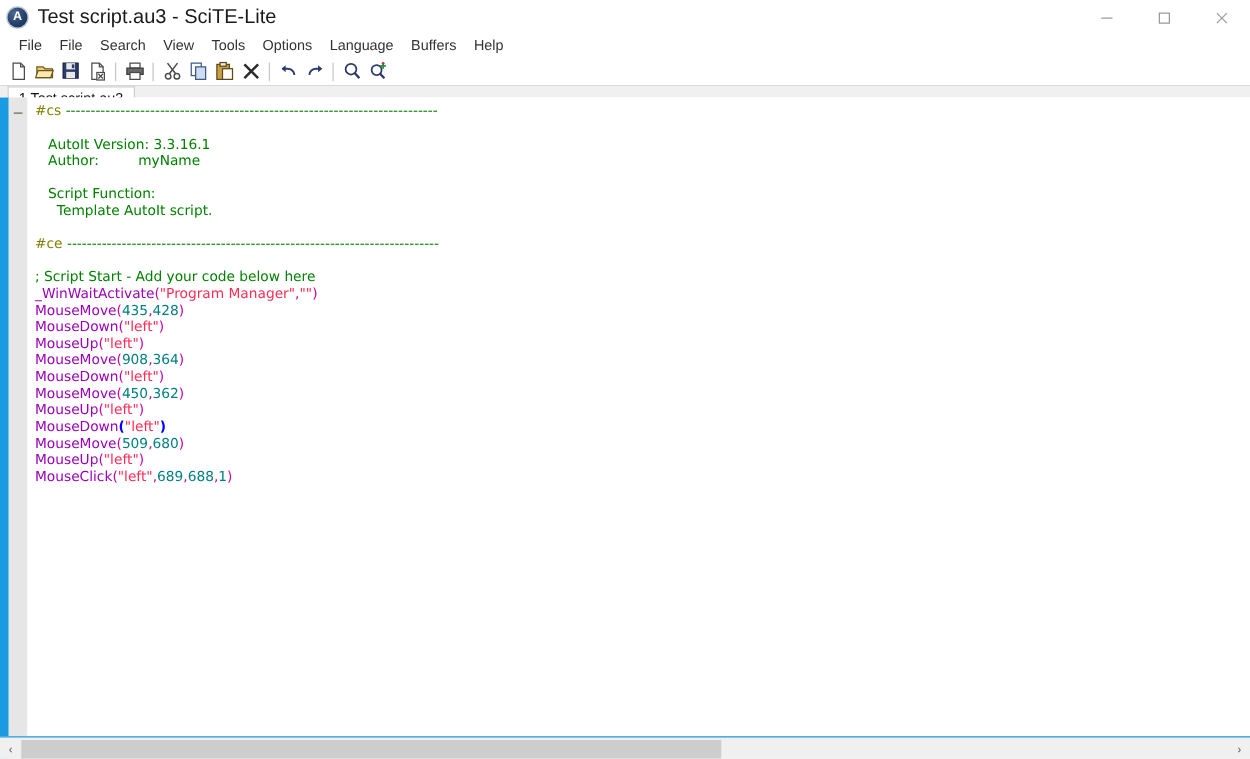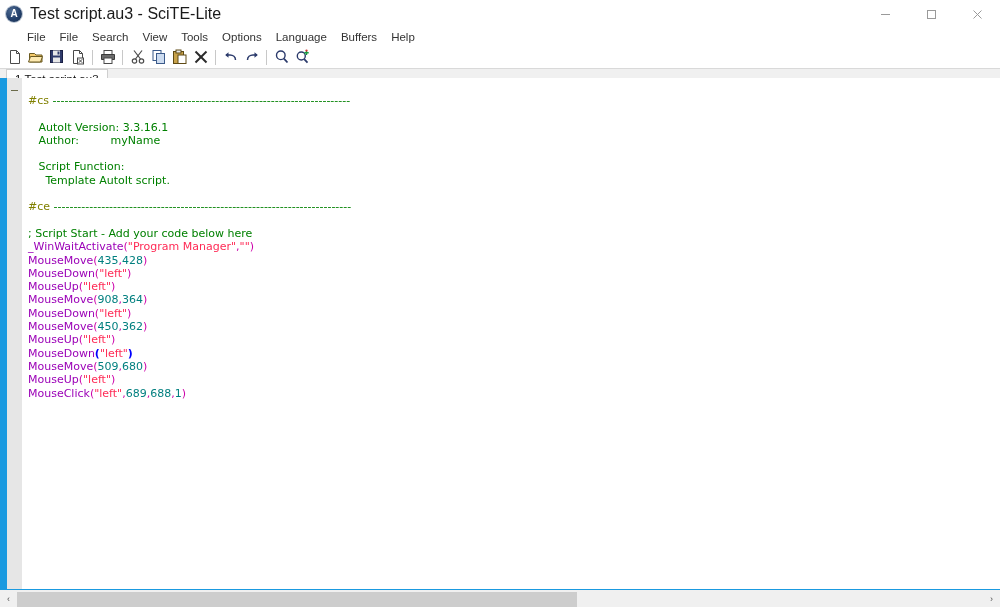--- a/index.html
+++ b/index.html
@@ -62,21 +62,20 @@
   }
   .win-btn svg { display: block; }
 
   
   .menubar {
     height: 18px;
     background: #ffffff;
     display: flex;
     align-items: center;
     padding-left: 8px;
-    margin-left: 12px;
   }
   .menu-item {
     font-size: 11.5px;
     color: #333333;
     padding: 0 7px;
     line-height: 18px;
     white-space: nowrap;
   }
 
   
@@ -161,21 +160,21 @@
   .fold-marker::before {
     content: "";
     display: block;
     width: 7px;
     height: 1px;
     background: #6b6b4a;
   }
   .code-area {
     flex: 1;
     background: #ffffff;
-    padding-top: 16px;
+    padding-top: 4px;
     overflow: hidden;
     position: relative;
   }
   .code-line {
     height: 13.3px;
     line-height: 13.3px;
     font-family: "DejaVu Sans", sans-serif;
     font-size: 11px;
     white-space: pre;
     padding-left: 6px;

